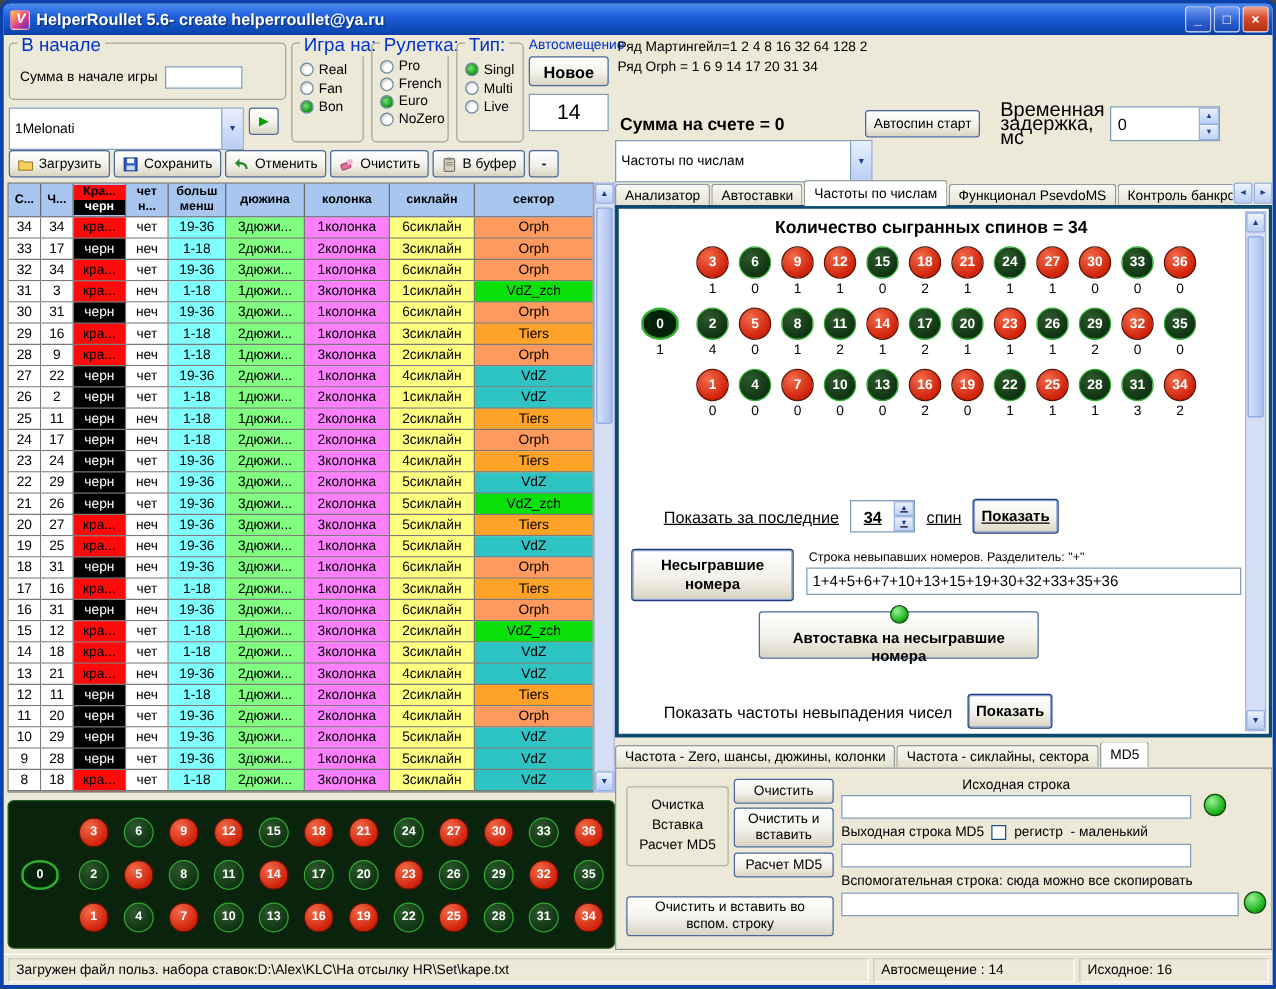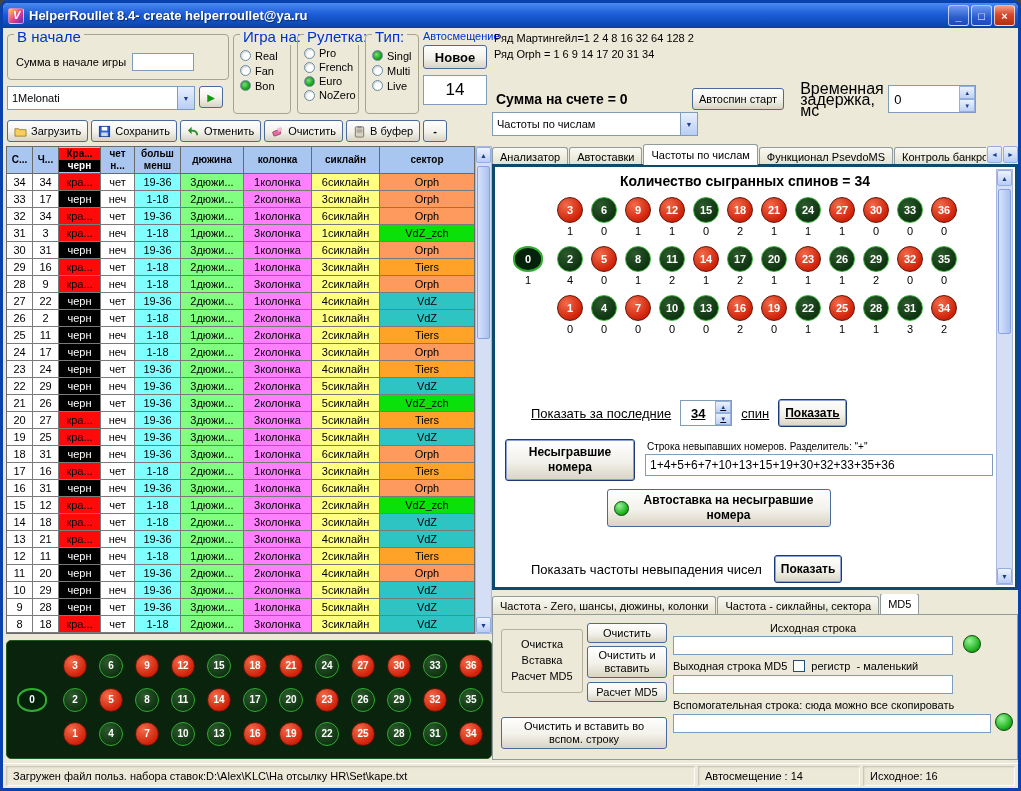--- a/index.html
+++ b/index.html
@@ -20,21 +20,21 @@
   .tbtn.close{background:linear-gradient(#f0a088,#d8472b 45%,#b03010);}
   
   .client{position:relative;width:1015px;height:760px;background:#ece9d8;font-size:11px;color:#000;}
   .gbox{position:absolute;border:1px solid #a7a393;border-radius:4px;}
   .gtitle{position:absolute;top:-7px;left:6px;background:#ece9d8;padding:0 3px;color:var(--group-title-blue);font-size:15px;white-space:nowrap;}
   .btn{display:inline-flex;align-items:center;justify-content:center;gap:4px;border:1px solid #4a6a9c;border-radius:3px;
        background:linear-gradient(#ffffff,#f2f1ea 55%,#d9d4c2);font-family:inherit;font-size:11px;color:#000;cursor:default;padding:0 6px;}
   .btn.strong{border:1px solid #1c3a78;box-shadow:inset 0 0 0 1px #8aa2d8;font-weight:bold;}
   .input{border:1px solid #7f9db9;background:#fff;display:flex;align-items:center;padding:0 4px;font-size:12px;
          white-space:nowrap;overflow:hidden;}
-  .dd{display:flex;border:1px solid #7f9db9;background:#fff;height:24px;}
+  .dd{display:flex;border:1px solid #7f9db9;background:#fff;height:34px;}
   .dd-text{flex:1;display:flex;align-items:center;padding-left:4px;font-size:11px;white-space:nowrap;overflow:hidden;}
   .dd-btn{width:17px;display:flex;align-items:center;justify-content:center;font-size:7px;color:#1c3d8c;
           background:linear-gradient(#e8f0fd,#b9cdf5);border-left:1px solid #7f9db9;}
   .radio-row{display:flex;align-items:center;gap:4px;height:15px;}
   .radio{width:11px;height:11px;border-radius:50%;background:#fff;border:1px solid #6a8aa0;box-shadow:inset 1px 1px 2px #0003;flex:0 0 auto;}
   .radio.sel{background:radial-gradient(circle at 35% 35%,#7de57d,#0b9a0b 72%);}
   .rlabel{font-size:11px;}
   
   #grp-start{left:4px;top:6px;width:222px;height:46px;display:flex;align-items:center;gap:6px;padding:10px 0 0 8px;}
   #start-sum-input{width:62px;height:18px;}
@@ -141,21 +141,21 @@
   #freq-wheel{position:absolute;left:14px;top:26px;}
   .fp-showlast{position:absolute;left:36px;top:232px;display:flex;align-items:center;gap:9px;font-size:13px;text-decoration:underline;}
   #last-spin{width:52px;height:26px;}
   #last-spin .spin-val{justify-content:center;font-weight:bold;padding-left:0;}
   .fp-showlast .btn{height:28px;font-size:12px;}
   .fp-missed{position:absolute;left:10px;top:272px;display:flex;gap:10px;align-items:flex-start;}
   #missed-btn{width:130px;height:42px;font-size:12px;line-height:15px;white-space:normal;text-align:center;}
   .small-label{font-size:10px;margin:2px 0 2px 2px;white-space:nowrap;}
   #missed-field{width:348px;height:22px;}
   #autobet-btn{position:absolute;left:112px;top:322px;width:224px;height:38px;font-size:12px;font-weight:bold;
-               white-space:normal;text-align:center;line-height:15px;}
+               white-space:normal;text-align:center;line-height:15px;flex-direction:column;}
   .led{width:18px;height:18px;border-radius:50%;flex:0 0 auto;border:1px solid #0a4a0a;
        background:radial-gradient(circle at 35% 30%,#96f296,var(--led-green) 62%,#0c6a0c);}
   .led.small{width:15px;height:15px;}
   .fp-freqmiss{position:absolute;left:36px;top:388px;display:flex;align-items:center;gap:12px;font-size:13px;}
   .fp-freqmiss .btn{height:28px;font-size:12px;}
   .fp-scroll{position:absolute;right:2px;top:2px;bottom:2px;}
   
   #md5-panel{position:absolute;left:489px;top:586px;width:526px;height:146px;background:#ece9d8;border:1px solid #919b9c;}
   #ops-label{position:absolute;left:8px;top:14px;width:82px;height:64px;border:1px solid #b5b1a0;border-radius:3px;
              text-align:center;white-space:pre-line;line-height:16px;padding-top:6px;font-size:11px;}
@@ -180,21 +180,21 @@
   .sb1{flex:1;}
   .sb2{width:162px;}
   .sb3{width:152px;}
 </style>
 </head>
 <body>
 
 <div class="win">
   <div class="titlebar">
     <span class="app-icon"></span>
-    <span class="title-text">HelperRoullet 8.4- create helperroullet@ya.ru</span>
+    <span class="title-text">HelperRoullet 5.6- create helperroullet@ya.ru</span>
     <span class="tb-btns">
       <span class="tbtn">_</span>
       <span class="tbtn">□</span>
       <span class="tbtn close">×</span>
     </span>
   </div>
 
   <div class="client">
 
     <div class="gbox" id="grp-start">

